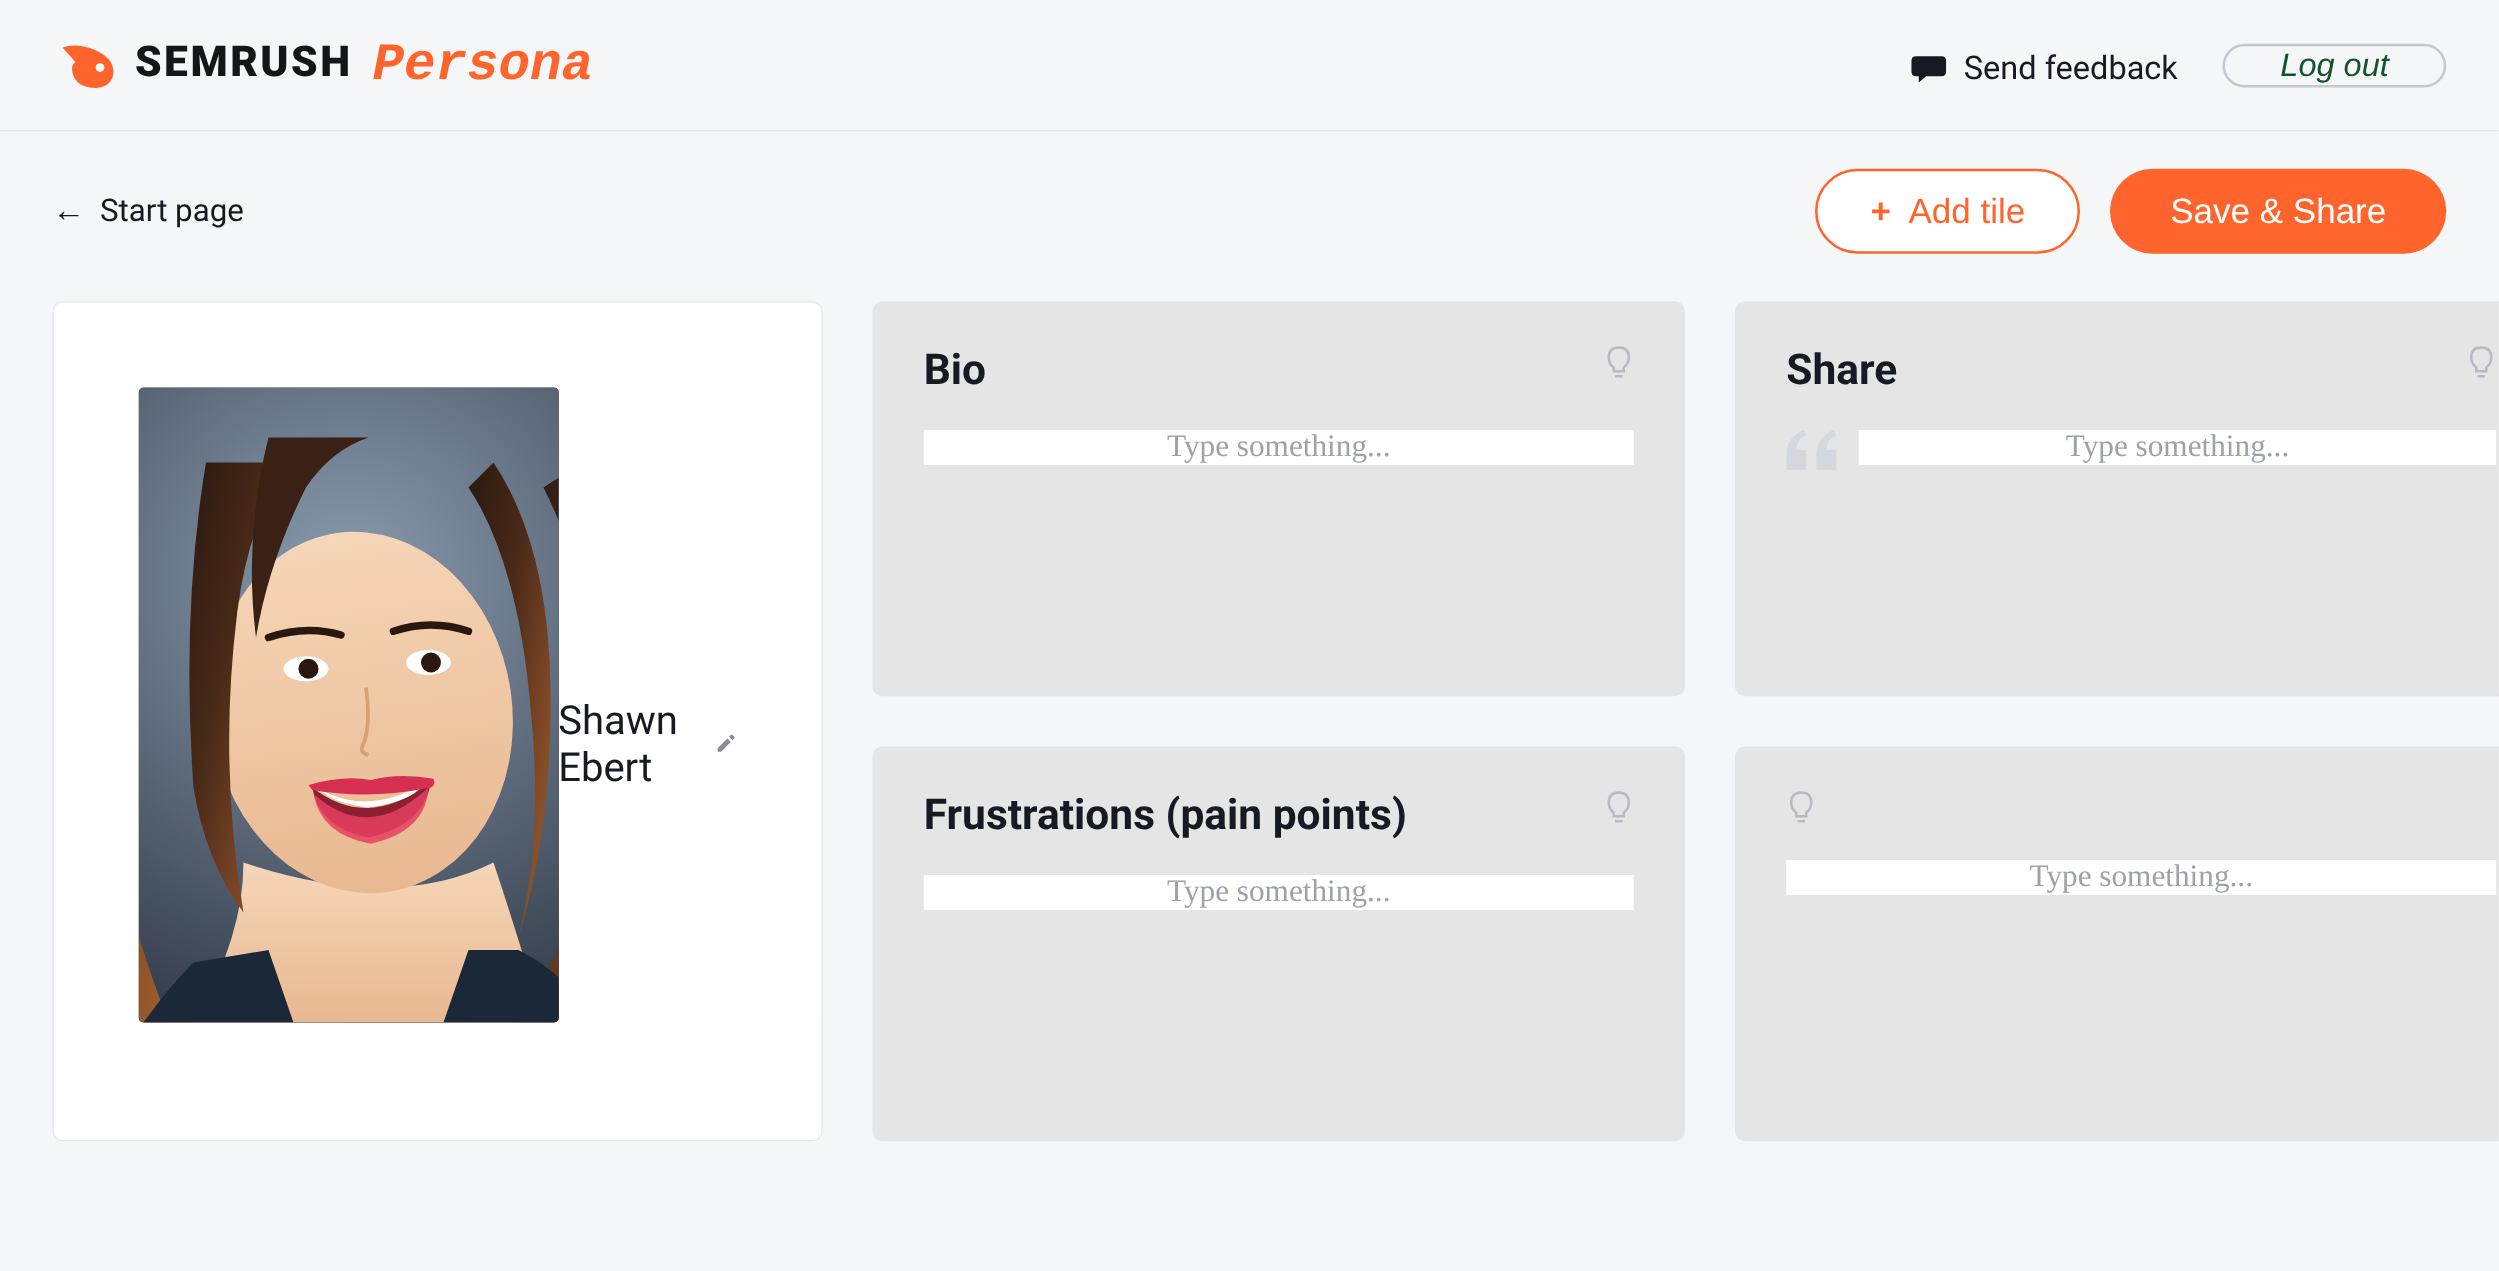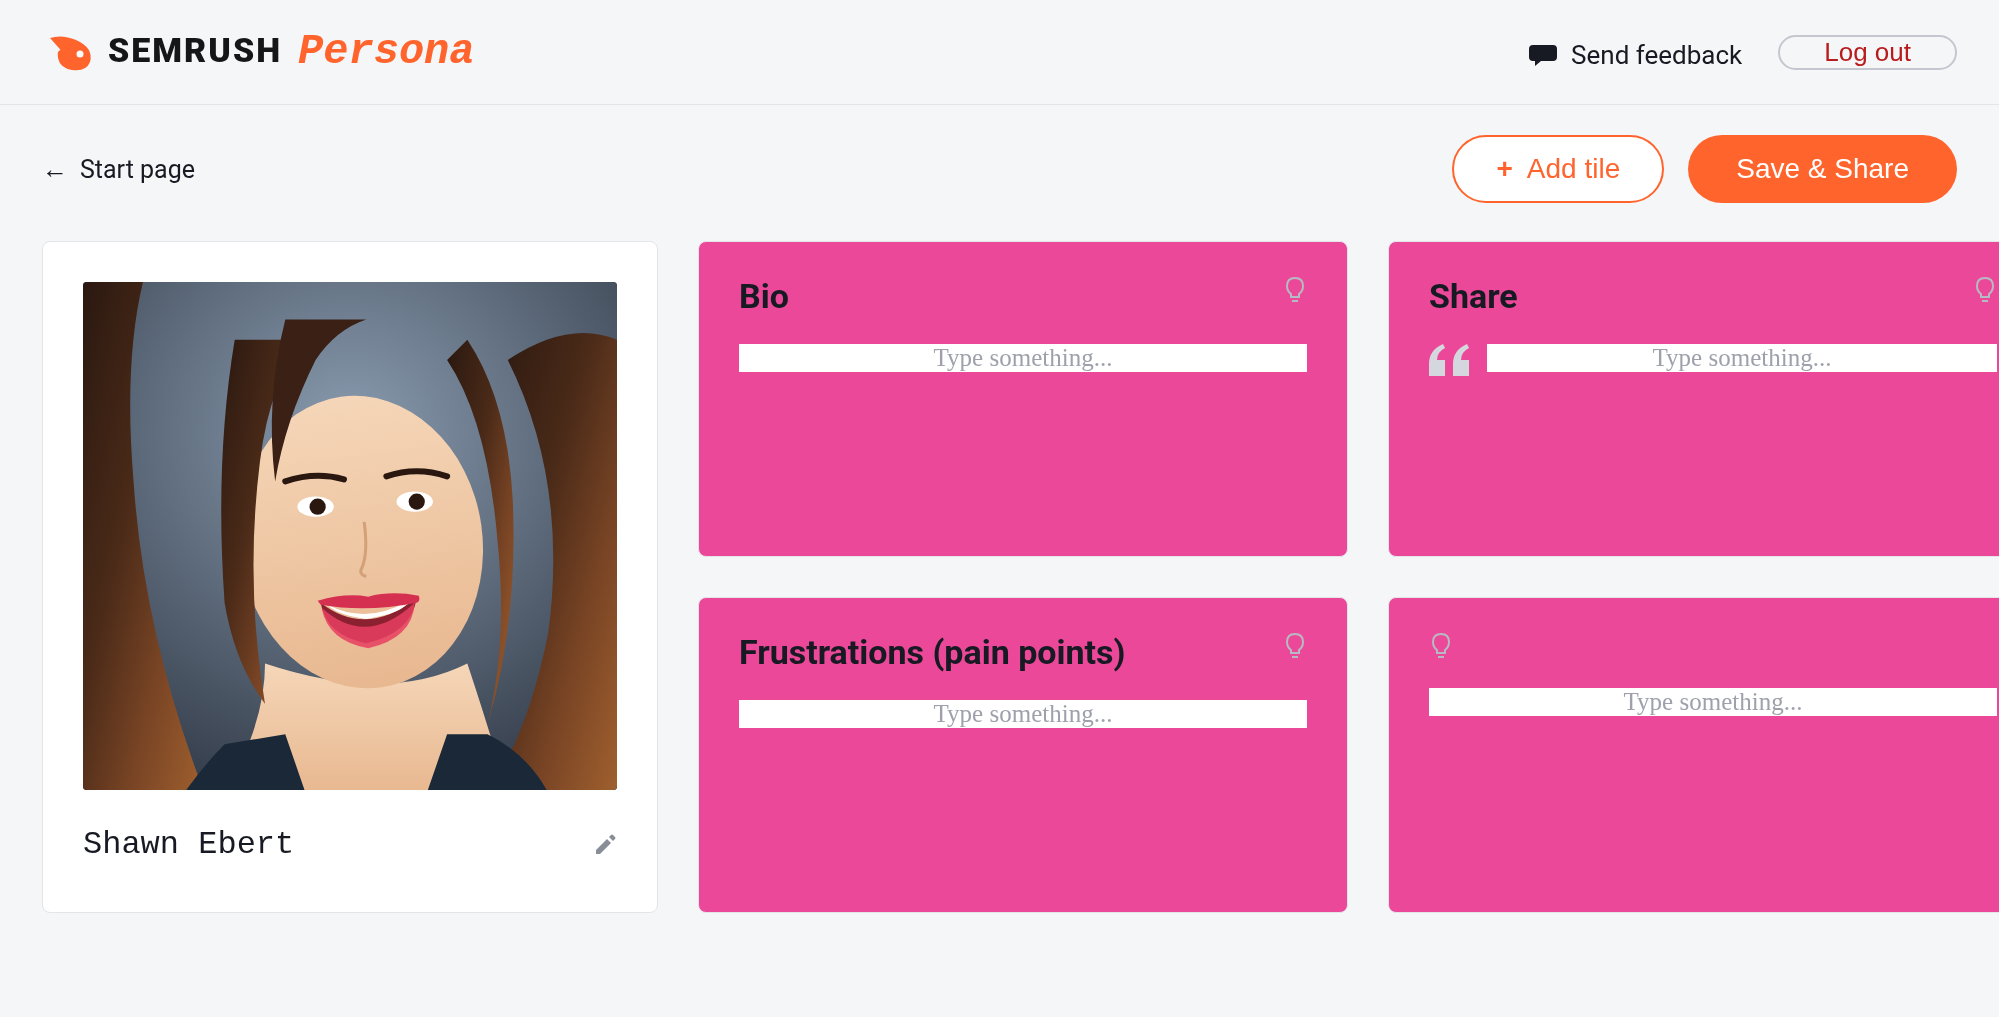--- a/index.html
+++ b/index.html
@@ -62,22 +62,23 @@
     .chat-icon {
       width: 28px;
       height: 24px;
     }
     .logout-btn {
       border: 2px solid #c4c7cf;
       background: transparent;
       border-radius: 999px;
       padding: 0 44px;
       font-size: 26px;
-      color: #b91c1c;
-      cursor: pointer;
+      color: #14532d;
+      cursor: pointer;
+      font-style: italic;
     }
     .subheader {
       display: flex;
       align-items: center;
       justify-content: space-between;
       padding: 30px 42px 28px 42px;
     }
     .back-link {
       display: flex;
       align-items: center;
@@ -126,24 +127,22 @@
       display: grid;
       grid-template-columns: 616px 650px 650px;
       gap: 40px;
       padding: 10px 42px;
     }
     .persona-card {
       grid-row: span 2;
       background: #fff;
       border: 1px solid #e3e5e9;
       border-radius: 8px;
-      padding: 40px;
-      display: flex;
-      flex-direction: column;
-      font-family: Liberation Mono, monospace;
+      padding: 68px;
+      display: flex;
     }
     .persona-photo {
       width: 100%;
       height: 508px;
       border-radius: 4px;
       overflow: hidden;
       background: linear-gradient(135deg, #3a3a3a 0%, #1a1a1a 100%);
       position: relative;
     }
     .persona-photo svg {
@@ -162,21 +161,21 @@
       color: #171a22;
       font-weight: 400;
     }
     .edit-icon {
       width: 24px;
       height: 24px;
       color: #898d97;
       cursor: pointer;
     }
     .tile {
-      background: #ec4899;
+      background: #e5e5e5;
       border: 1px solid #e3e5e9;
       border-radius: 8px;
       padding: 34px 40px;
       min-height: 316px;
       position: relative;
     }
     .tile-header {
       display: flex;
       align-items: flex-start;
       justify-content: space-between;

